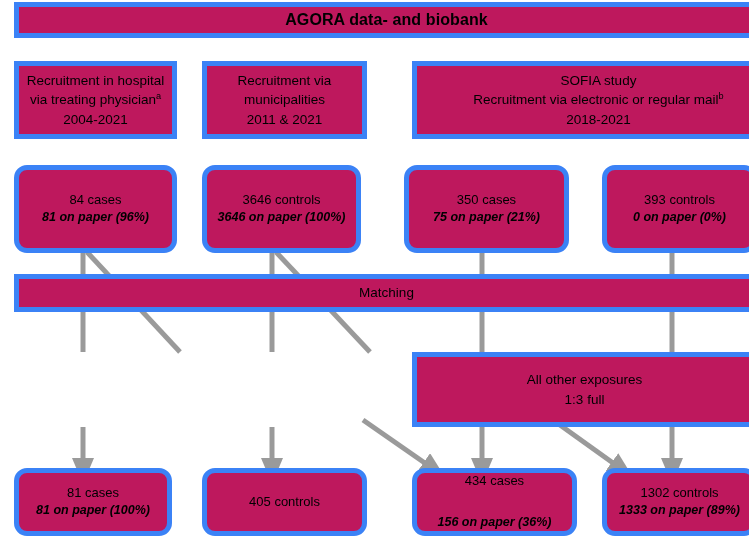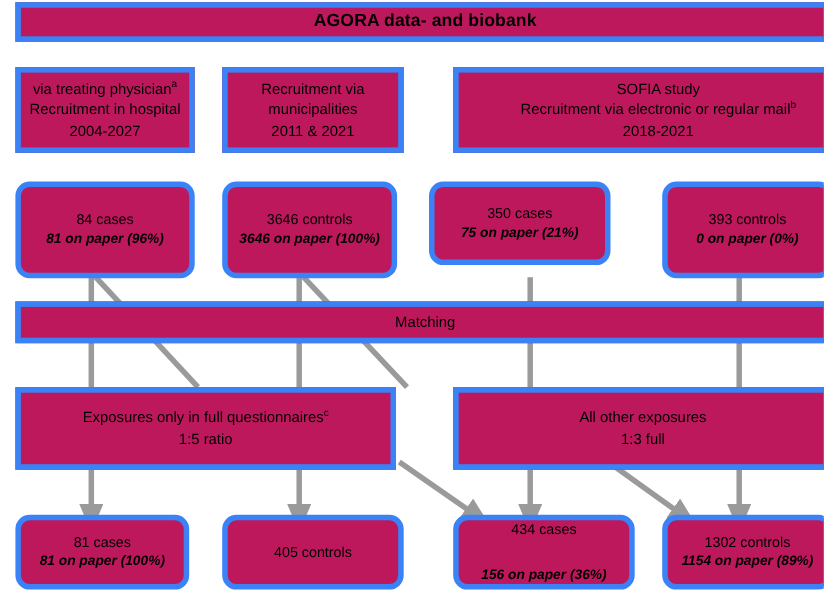--- a/index.html
+++ b/index.html
@@ -98,23 +98,23 @@
       <line x1="553" y1="420" x2="620" y2="468"></line>
       <line x1="672" y1="427" x2="672" y2="468"></line>
     </g>
   </svg>
 
   <div class="box title-box" style="left:2px; top:2px; width:745px; height:36px;">
     <span class="line">AGORA data- and biobank</span>
   </div>
 
   <div class="box source-box" style="left:2px; top:61px; width:163px; height:78px;">
+    <span class="line">Recruitment in hospital</span>
     <span class="line"><span>via treating physician</span><sup>a</sup></span>
-    <span class="line">Recruitment in hospital</span>
-    <span class="line">2004-2027</span>
+    <span class="line">2004-2021</span>
   </div>
 
   <div class="box source-box" style="left:190px; top:61px; width:165px; height:78px;">
     <span class="line">Recruitment via</span>
     <span class="line">municipalities</span>
     <span class="line">2011 &amp; 2021</span>
   </div>
 
   <div class="box source-box" style="left:400px; top:61px; width:373px; height:78px;">
     <span class="line">SOFIA study</span>
@@ -125,38 +125,34 @@
   <div class="box rounded count-box" style="left:2px; top:165px; width:163px; height:88px;">
     <span class="line plain">84 cases</span>
     <span class="line italic">81 on paper (96%)</span>
   </div>
 
   <div class="box rounded count-box" style="left:190px; top:165px; width:159px; height:88px;">
     <span class="line plain">3646 controls</span>
     <span class="line italic">3646 on paper (100%)</span>
   </div>
 
-  <div class="box rounded count-box" style="left:378px; top:165px; width:165px; height:76px;">
+  <div class="box rounded count-box" style="left:392px; top:165px; width:165px; height:88px;">
     <span class="line plain">350 cases</span>
     <span class="line italic">75 on paper (21%)</span>
   </div>
 
   <div class="box rounded count-box" style="left:590px; top:165px; width:155px; height:88px;">
     <span class="line plain">393 controls</span>
     <span class="line italic">0 on paper (0%)</span>
   </div>
 
   <div class="box matching-box" style="left:2px; top:274px; width:745px; height:38px;">
     <span class="line">Matching</span>
   </div>
 
-  <div class="box exposure-box" style="left:2px; top:352px; width:346px; height:75px;">
-    <span class="line"><span>Exposures only in full questionnaires</span><sup>c</sup></span>
-    <span class="line">1:5 ratio</span>
-  </div>
 
   <div class="box exposure-box" style="left:400px; top:352px; width:345px; height:75px;">
     <span class="line">All other exposures</span>
     <span class="line">1:3 full</span>
   </div>
 
   <div class="box rounded count-box" style="left:2px; top:468px; width:158px; height:68px;">
     <span class="line plain">81 cases</span>
     <span class="line italic">81 on paper (100%)</span>
   </div>
@@ -165,16 +161,16 @@
     <span class="line plain">405 controls</span>
   </div>
 
   <div class="box rounded count-box" style="left:400px; top:468px; width:165px; height:68px;gap:24px;">
     <span class="line plain">434 cases</span>
     <span class="line italic">156 on paper (36%)</span>
   </div>
 
   <div class="box rounded count-box" style="left:590px; top:468px; width:155px; height:68px;">
     <span class="line plain">1302 controls</span>
-    <span class="line italic">1154 on paper (89%)</span>
+    <span class="line italic">1333 on paper (89%)</span>
   </div>
 
 </div>
 
 </body></html>

